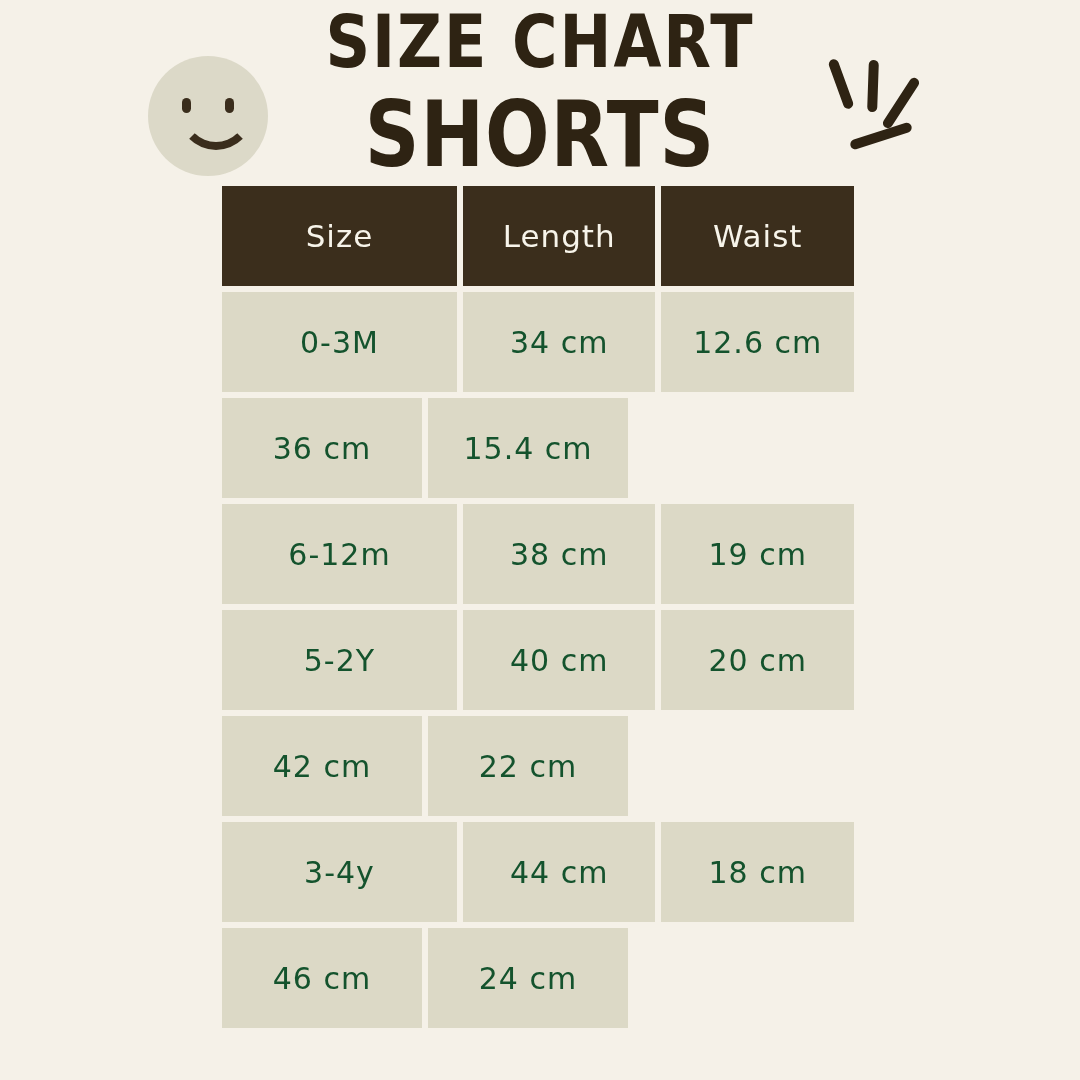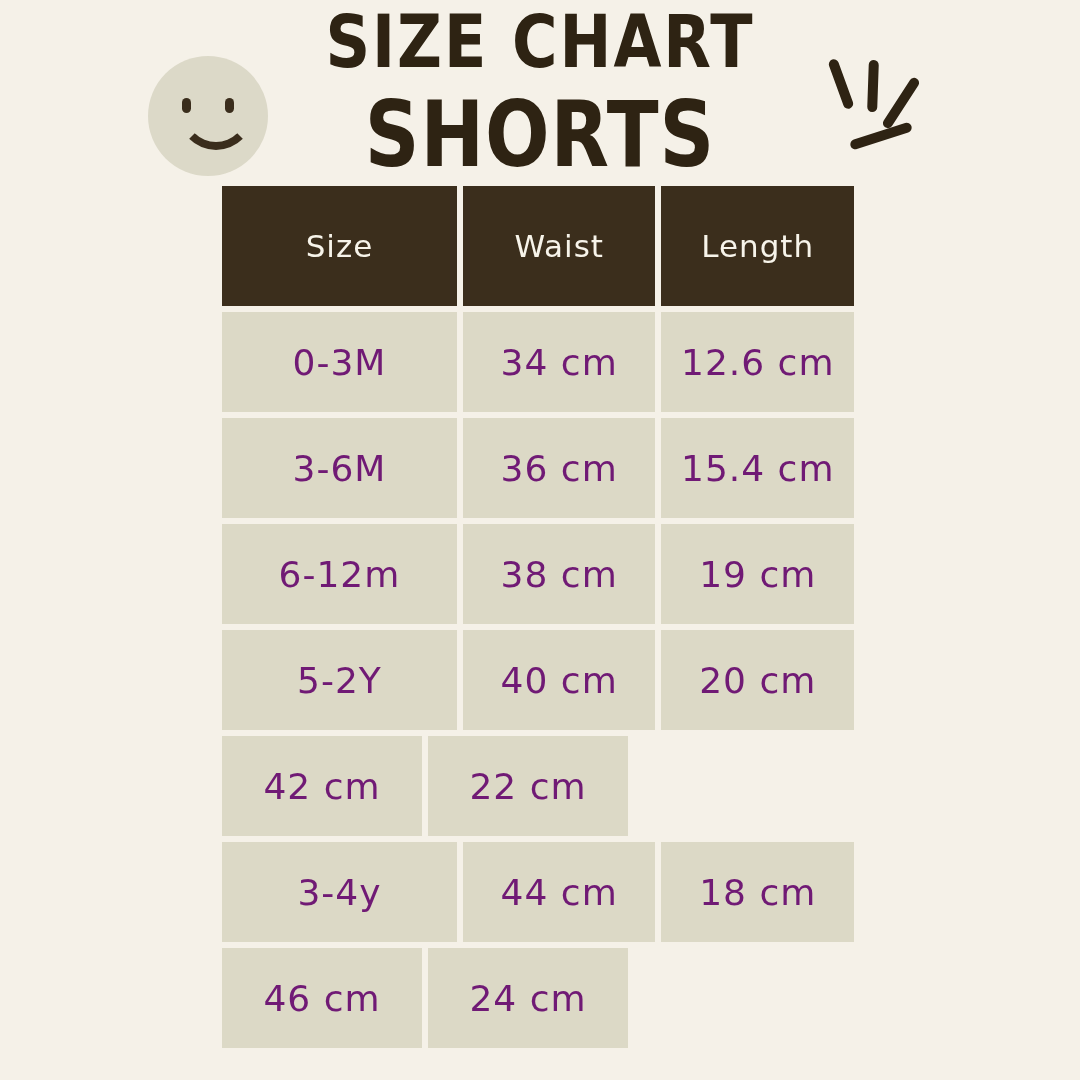--- a/index.html
+++ b/index.html
@@ -127,28 +127,28 @@
     gap: 6px;
   }
   .row {
     display: flex;
     gap: 6px;
   }
   .cell {
     display: flex;
     align-items: center;
     justify-content: center;
-    font-size: 36px;
-    color: #701a75;
+    font-size: 30px;
+    color: #14532d;
     letter-spacing: 1px;
   }
   .row.header .cell {
     background: #3b2e1c;
     color: #f7f4ea;
-    height: 120px;
+    height: 100px;
     font-size: 31px;
   }
   .row.body .cell {
     background: #dcd9c6;
     height: 100px;
   }
   .col-size { width: 244px; }
   .col-waist { width: 200px; }
   .col-length { width: 200px; }
   .row.header .col-size { width: 244px; }
@@ -173,32 +173,31 @@
 
   <div class="title-wrap">
     <div class="title-main">SIZE CHART</div>
     <div class="title-sub">SHORTS</div>
   </div>
 
   <div class="table">
 
     <div class="row header">
       <div class="cell col-size">Size</div>
+      <div class="cell col-length">Length</div>
       <div class="cell col-waist">Waist</div>
-      <div class="cell col-length">Length</div>
     </div>
 
     <div class="row body">
       <div class="cell col-size">0-3M</div>
       <div class="cell col-waist">34 cm</div>
       <div class="cell col-length">12.6 cm</div>
     </div>
 
     <div class="row body">
-      <div class="cell col-size">3-6M</div>
       <div class="cell col-waist">36 cm</div>
       <div class="cell col-length">15.4 cm</div>
     </div>
 
     <div class="row body">
       <div class="cell col-size">6-12m</div>
       <div class="cell col-waist">38 cm</div>
       <div class="cell col-length">19 cm</div>
     </div>
 

